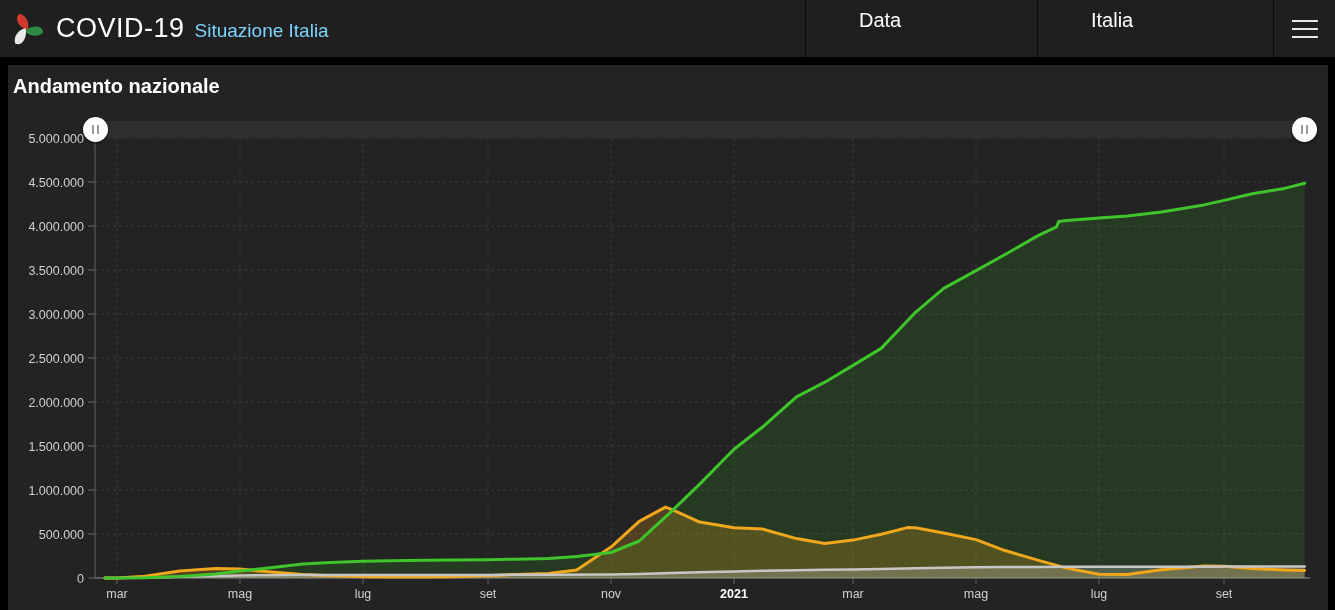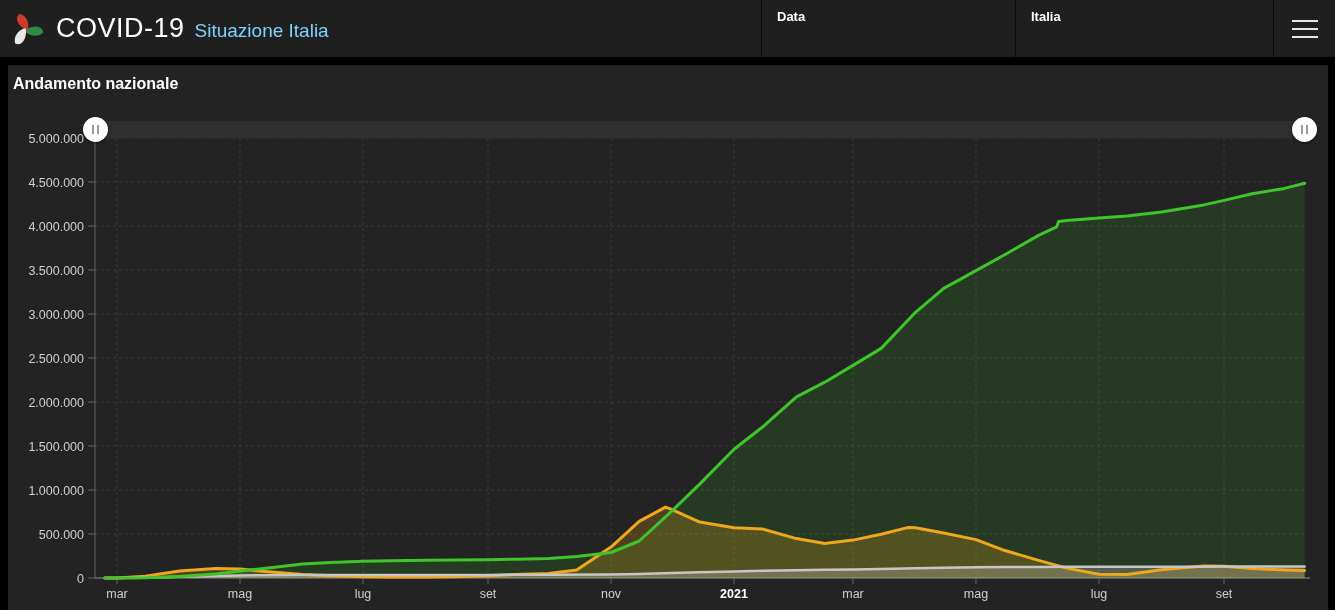--- a/index.html
+++ b/index.html
@@ -4,48 +4,48 @@
 <style>
   html,body{margin:0;padding:0;}
   body{
     width:1335px;height:610px;position:relative;overflow:hidden;
     background:#000;font-family:"Liberation Sans",sans-serif;
     -webkit-font-smoothing:antialiased;
   }
   
   .app-header{
     position:absolute;left:0;top:0;width:1335px;height:57px;
-    background:#1f1f1f;display:flex;align-items:stretch;gap:22px;
+    background:#1f1f1f;display:flex;align-items:stretch;
   }
   .brand{flex:1;display:flex;align-items:center;padding-left:8px;min-width:0;}
   .brand-titles{display:flex;align-items:baseline;margin-left:12px;white-space:nowrap;}
   .app-title{font-size:27px;color:#ffffff;letter-spacing:.5px;}
   .app-subtitle{font-size:19px;color:#7dd3fc;margin-left:10px;}
   .hbox{
     border-left:1px solid #0a0a0a;box-sizing:border-box;
     padding:9px 0 0 15px;cursor:pointer;
   }
   .hbox.date{width:232px;}
   .hbox.region{width:236px;}
-  .hbox-label{font-size:13px;font-weight:bold;color:#fff;margin-bottom:4px;}
+  .hbox-label{font-size:20px;font-weight:normal;color:#fff;margin-bottom:4px;margin-left:38px;}
   .hbox-value{font-size:15px;color:#9b9b9b;}
   .menu-btn{
     width:62px;border-left:1px solid #0a0a0a;box-sizing:border-box;
     display:flex;flex-direction:column;justify-content:center;align-items:center;
     gap:6px;cursor:pointer;
   }
   .menu-bar{width:26px;height:2px;background:#e8e8e8;}
   
   .panel{
     position:absolute;left:8px;top:65px;width:1320px;height:545px;
     background:#232323;
   }
   .panel-title{
     position:absolute;left:5px;top:10px;z-index:3;
-    font-size:16px;font-weight:bold;color:#ffffff;
+    font-size:20px;font-weight:bold;color:#ffffff;
   }
   #chart{position:absolute;left:0;top:0;width:1320px;height:545px;z-index:1;}
   #chart text{font-family:"Liberation Sans",sans-serif;}
   
   .slider-track{
     position:absolute;left:87px;top:56px;width:1210px;height:17px;
     background:#2f2f30;border-radius:2px;z-index:2;cursor:pointer;
   }
   .slider-handle{
     position:absolute;width:25px;height:25px;border-radius:50%;

